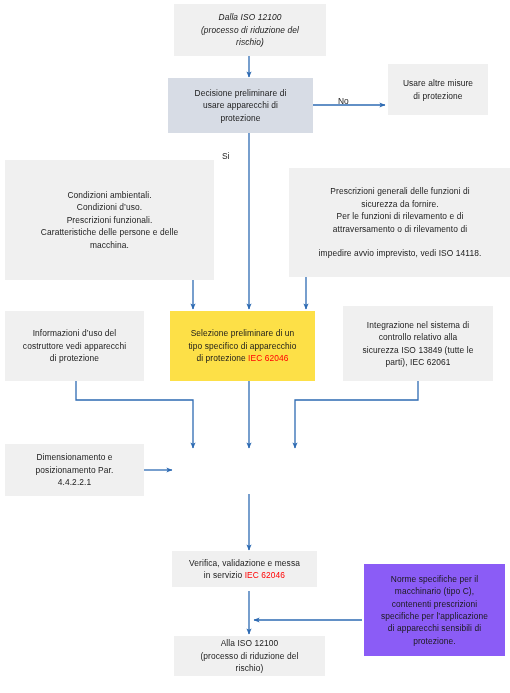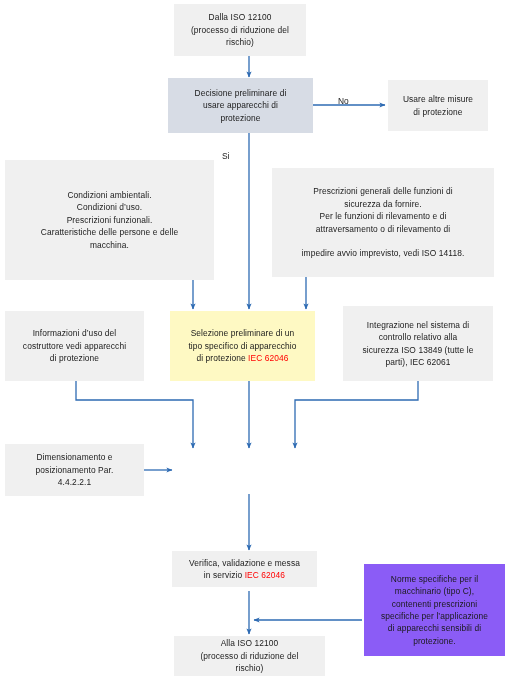--- a/index.html
+++ b/index.html
@@ -30,21 +30,21 @@
     font-size: 8.4px;
     line-height: 12.4px;
     color: #1a1a1a;
     letter-spacing: 0.1px;
     padding: 3px 6px;
     z-index: 3;
   }
   .node .txt { width: 100%; }
   .n-gray   { background: #f0f0f0; }
   .n-blue   { background: #d7dce5; }
-  .n-green  { background: #fef9c3; }
+  .n-green  { background: #fde047; }
   .n-orange { background: #8b5cf6; }
   .std {
     color: #ff0000;
     white-space: nowrap;
   }
   .edge-label {
     position: absolute;
     font-size: 8.4px;
     color: #1a1a1a;
     z-index: 4;
@@ -91,57 +91,57 @@
       <path d="M144,470 L172,470" marker-end="url(#ah)"></path>
 
       <path d="M249,494 L249,550" marker-end="url(#ah)"></path>
 
       <path d="M249,591 L249,634" marker-end="url(#ah)"></path>
 
       <path d="M362,620 L254,620" marker-end="url(#ah)"></path>
     </g>
   </svg>
 
-  <div class="node n-gray" style="left:174px; top:4px; width:132px; height:52px;">
+  <div class="node n-gray" style="left:174px; top:4px; width:152px; height:52px;font-style:italic;">
     <div class="txt">
       <span>Dalla ISO 12100</span><br>
       <span>(processo di riduzione del</span><br>
       <span>rischio)</span>
     </div>
   </div>
 
   <div class="node n-blue" style="left:168px; top:78px; width:145px; height:55px;">
     <div class="txt">
       <span>Decisione preliminare di</span><br>
       <span>usare apparecchi di</span><br>
       <span>protezione</span>
     </div>
   </div>
 
   <div class="edge-label" style="left:338px; top:96px;">No</div>
   <div class="edge-label" style="left:222px; top:151px;">Si</div>
 
-  <div class="node n-gray" style="left:388px; top:80px; width:100px; height:51px;">
+  <div class="node n-gray" style="left:388px; top:64px; width:100px; height:51px;">
     <div class="txt">
       <span>Usare altre misure</span><br>
       <span>di protezione</span>
     </div>
   </div>
 
   <div class="node n-gray" style="left:5px; top:160px; width:209px; height:120px;">
     <div class="txt">
       <span>Condizioni ambientali.</span><br>
       <span>Condizioni d’uso.</span><br>
       <span>Prescrizioni funzionali.</span><br>
       <span>Caratteristiche delle persone e delle</span><br>
       <span>macchina.</span>
     </div>
   </div>
 
-  <div class="node n-gray" style="left:272px; top:168px; width:222px; height:109px;">
+  <div class="node n-gray" style="left:289px; top:168px; width:222px; height:109px;">
     <div class="txt">
       <span>Prescrizioni generali delle funzioni di</span><br>
       <span>sicurezza da fornire.</span><br>
       <span>Per le funzioni di rilevamento e di</span><br>
       <span>attraversamento o di rilevamento di</span><br>
       <br>
       <span>impedire avvio imprevisto, vedi ISO 14118.</span>
     </div>
   </div>
 

